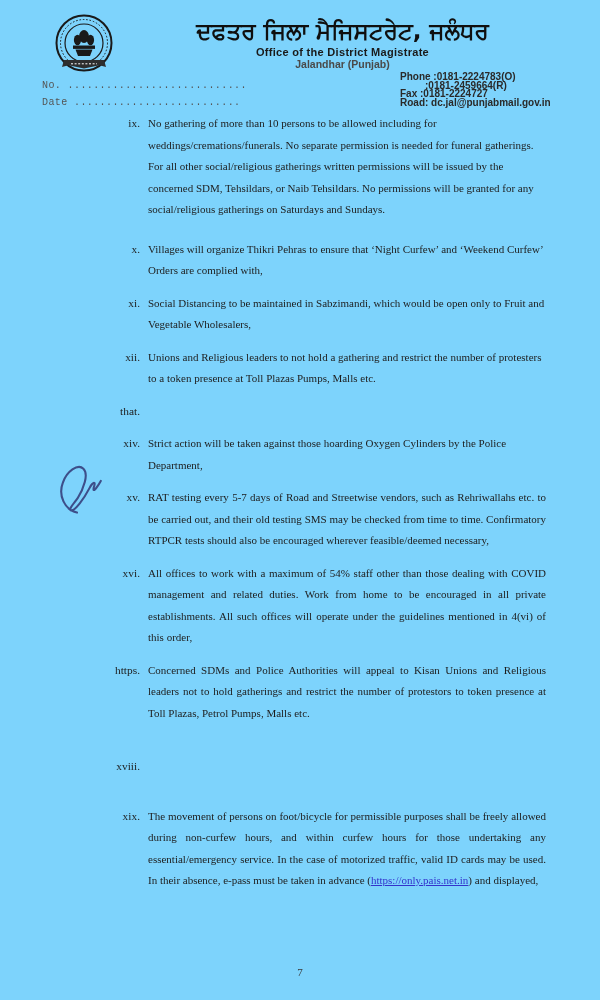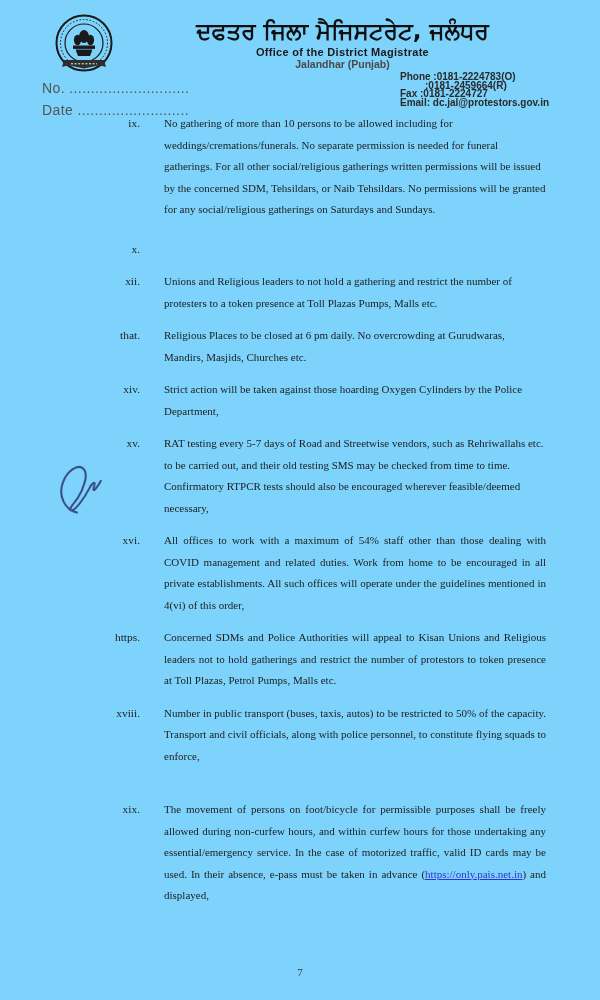--- a/index.html
+++ b/index.html
@@ -20,30 +20,30 @@
     font-size:23px;font-weight:bold;color:#0f0f0f;line-height:26px;
   }
   .title-english{
     font-family:"Liberation Sans", sans-serif;
     font-size:11px;font-weight:bold;color:#1a1a1a;margin-top:2px;letter-spacing:.3px;
   }
   .title-place{
     font-family:"Liberation Sans", sans-serif;
     font-size:10.5px;color:#4a4a4a;margin-top:0;font-weight:bold;
   }
-  .refs{position:absolute;left:42px;top:80px;font-family:Liberation Sans, sans-serif;
-    font-size:14px;color:#555;letter-spacing:.4px;}
+  .refs{position:absolute;left:42px;top:80px;font-family:Liberation Mono, monospace;
+    font-size:10px;color:#555;letter-spacing:.4px;}
   .refs div{margin-bottom:6px;}
   .contact{position:absolute;left:400px;top:73px;width:170px;
     font-family:Liberation Sans, sans-serif;
     font-size:10px;font-weight:bold;color:#2a2a2a;line-height:8.6px;}
   .contact div:nth-child(2){padding-left:25px;}
   
   .list{position:absolute;top:113px;left:96px;width:450px;}
-  .row{display:flex;margin-bottom:11px;gap:16px;}
+  .row{display:flex;margin-bottom:11px;}
   .row:nth-child(1){margin-bottom:18px;}
   .row:nth-child(9){margin-bottom:32px;}
   .row:nth-child(10){margin-bottom:28px;justify-content:space-between;}
   .num{flex:none;width:44px;text-align:right;font-size:11.4px;line-height:21.5px;}
   .txt{flex:1;margin-left:8px;font-size:11px;line-height:21.5px;font-family:Liberation Serif, serif;}
   .row:nth-child(n+7) .txt{text-align:justify;}
   .txt a{color:#3333cc;text-decoration:underline;}
   
   .signature{position:absolute;left:52px;top:448px;width:58px;height:72px;transform:rotate(-6deg);}
   
@@ -78,58 +78,61 @@
 
   <div class="refs">
     <div>No. ............................</div>
     <div>Date ..........................</div>
   </div>
 
   <div class="contact">
     <div>Phone :0181-2224783(O)</div>
     <div>:0181-2459664(R)</div>
     <div>Fax     :0181-2224727</div>
-    <div>Email: dc.jal@protestors.gov.in</div>
+    <div>Road: dc.jal@punjabmail.gov.in</div>
   </div>
 
   <main class="list">
       <div class="row">
         <div class="num">ix.</div>
         <div class="txt">No gathering of more than 10 persons to be allowed including for<br>weddings/cremations/funerals. No separate permission is needed for funeral gatherings. For all other social/religious gatherings written permissions will be issued by the concerned SDM, Tehsildars, or Naib Tehsildars. No permissions will be granted for any social/religious gatherings on Saturdays and Sundays.</div>
       </div>
       <div class="row">
         <div class="num">x.</div>
+        <div class="txt">Villages will organize Thikri Pehras to ensure that ‘Night Curfew’ and ‘Weekend Curfew’ Orders are complied with,</div>
+      </div>
+      <div class="row">
+        <div class="num">xi.</div>
+        <div class="txt">Social Distancing to be maintained in Sabzimandi, which would be open only to Fruit and Vegetable Wholesalers,</div>
       </div>
       <div class="row">
         <div class="num">xii.</div>
         <div class="txt"> Unions and Religious leaders to not hold a gathering and restrict the number of protesters to a token presence at Toll Plazas Pumps, Malls etc.</div>
       </div>
       <div class="row">
         <div class="num">that.</div>
-        <div class="txt">Religious Places to be closed at 6 pm daily. No overcrowding at Gurudwaras, Mandirs, Masjids, Churches etc.</div>
       </div>
       <div class="row">
         <div class="num">xiv.</div>
         <div class="txt">Strict action will be taken against those hoarding Oxygen Cylinders by the Police Department,</div>
       </div>
       <div class="row">
         <div class="num">xv.</div>
         <div class="txt">RAT testing every 5-7 days of Road and Streetwise vendors, such as Rehriwallahs etc. to be carried out, and their old testing SMS may be checked from time to time. Confirmatory RTPCR tests should also be encouraged wherever feasible/deemed necessary,</div>
       </div>
       <div class="row">
         <div class="num">xvi.</div>
         <div class="txt">All offices to work with a maximum of 54% staff other than those dealing with COVID management and related duties. Work from home to be encouraged in all private establishments. All such offices will operate under the guidelines mentioned in 4(vi) of this order,</div>
       </div>
       <div class="row">
         <div class="num">https.</div>
         <div class="txt">Concerned SDMs and Police Authorities will appeal to Kisan Unions and Religious leaders not to hold gatherings and restrict the number of protestors to token presence at Toll Plazas, Petrol Pumps, Malls etc.</div>
       </div>
       <div class="row">
         <div class="num">xviii.</div>
-        <div class="txt">Number in public transport (buses, taxis, autos) to be restricted to 50% of the capacity. Transport and civil officials, along with police personnel, to constitute flying squads to enforce,</div>
       </div>
       <div class="row">
         <div class="num">xix.</div>
         <div class="txt">The movement of persons on foot/bicycle for permissible purposes shall be freely allowed during non-curfew hours, and within curfew hours for those undertaking any essential/emergency service. In the case of motorized traffic, valid ID cards may be used. In their absence, e-pass must be taken in advance (<a href="#">https://only.pais.net.in</a>)  and displayed,</div>
       </div>
     </main>
 
   <div class="signature">
     <svg viewBox="0 0 58 72" width="58" height="72">
       <path d="M22,64 C10,60 5,45 11,33 C16,22 28,15 33,21 C38,27 31,41 24,50 C19,55.5 14,60 16,61 C20,63 31,50 37,41 C39,38 41.5,35.5 42.5,36.5 C43.5,37.5 40,42 41,43.2 C42,44.4 46.5,38.5 49,35" fill="none" stroke="#3d4f8a" stroke-width="2.1" stroke-linecap="round" stroke-linejoin="round"></path>

